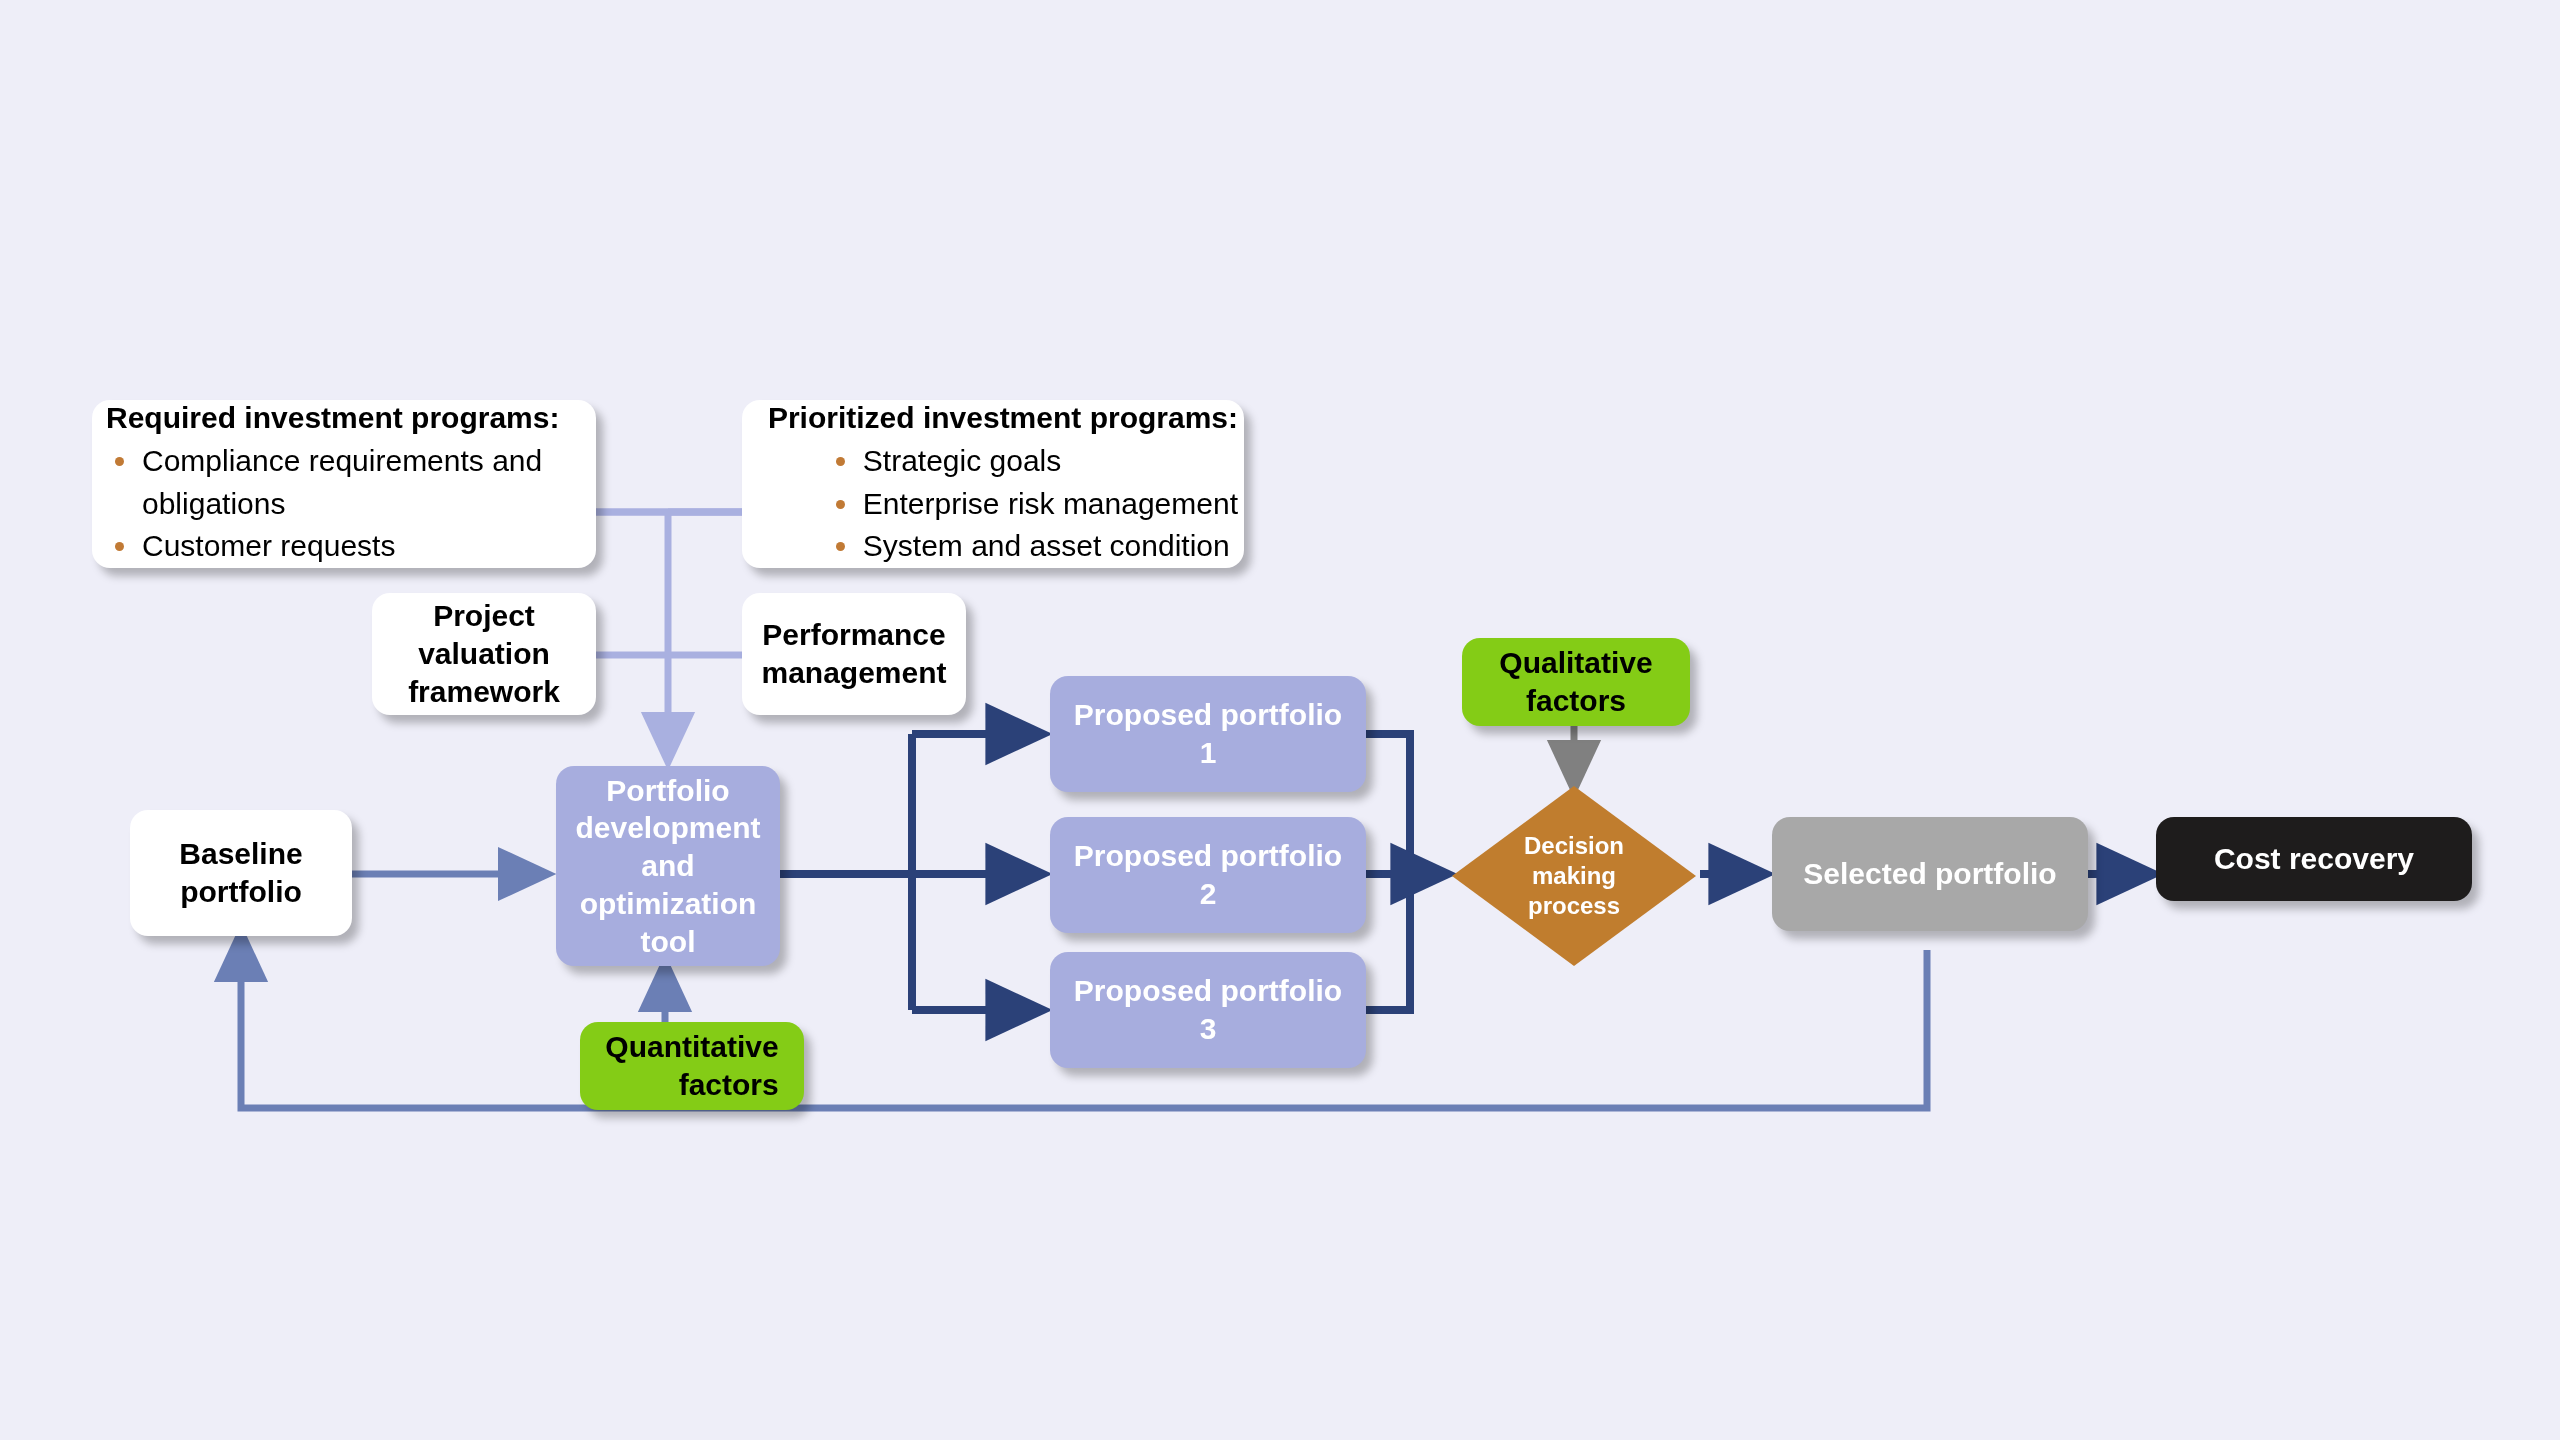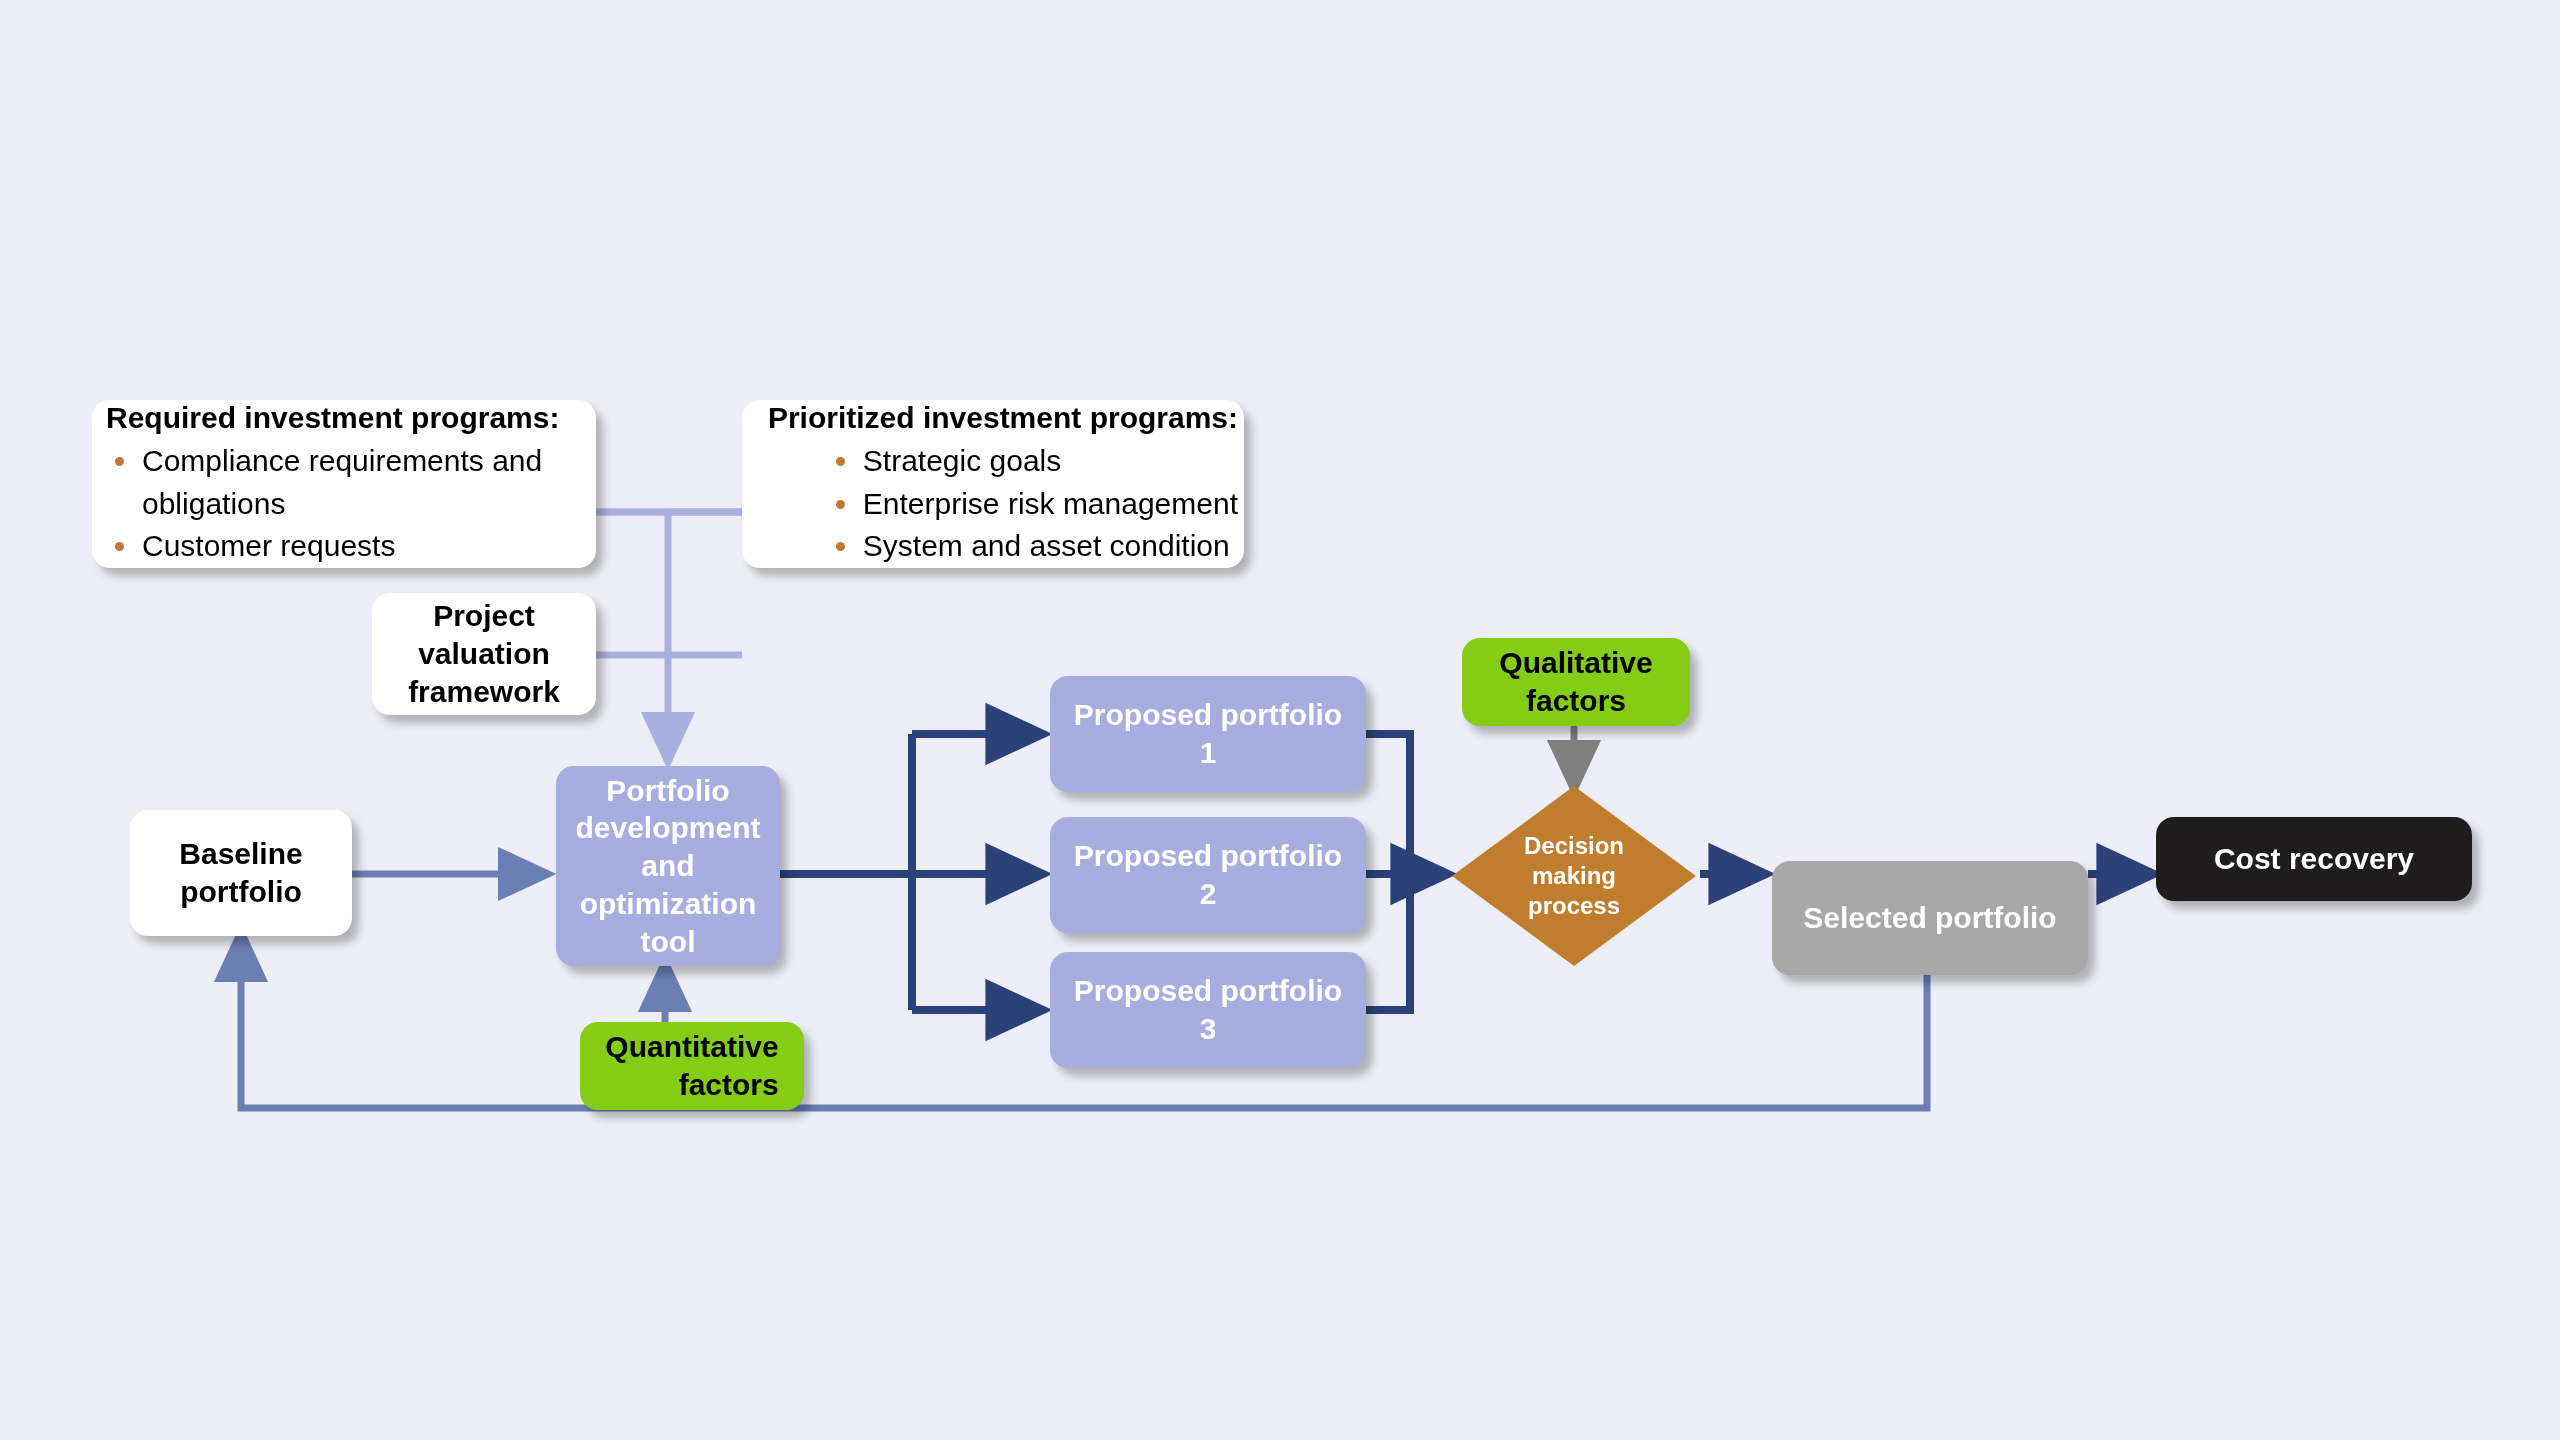--- a/index.html
+++ b/index.html
@@ -181,20 +181,24 @@
       <li>System and asset condition</li>
     </ul>
   </div>
 
   <div class="node n-white center" style="left:372px; top:593px; width:224px; height:122px; padding:8px 12px;">
     <div class="node-label">Project
 valuation
 framework</div>
   </div>
 
+  <div class="node n-white center" style="left:742px; top:593px; width:224px; height:122px; padding:8px 12px;">
+    <div class="node-label">Performance
+management</div>
+  </div>
 
   <div class="node n-white center" style="left:130px; top:810px; width:222px; height:126px; padding:8px 12px;">
     <div class="node-label">Baseline
 portfolio</div>
   </div>
 
   <div class="node n-purple center" style="left:556px; top:766px; width:224px; height:200px; padding:6px 10px;">
     <div class="node-label">Portfolio
 development
 and
@@ -229,21 +233,21 @@
 
   <div class="diamond-wrap" style="left:1448px; top:782px; width:252px; height:188px;">
     <svg class="diamond-shape" viewBox="0 0 252 188" preserveAspectRatio="none">
       <polygon points="126,4 248,94 126,184 4,94" fill="#c07d2e"></polygon>
     </svg>
     <div class="diamond-text">Decision
 making
 process</div>
   </div>
 
-  <div class="node n-gray center" style="left:1772px; top:817px; width:316px; height:114px; padding:6px 10px;margin-top:44px;">
+  <div class="node n-gray center" style="left:1772px; top:817px; width:316px; height:114px; padding:6px 10px;">
     <div class="node-label">Selected portfolio</div>
   </div>
 
   <div class="node n-black center" style="left:2156px; top:817px; width:316px; height:84px; padding:6px 10px;">
     <div class="node-label">Cost recovery</div>
   </div>
 
 </div>
 
 </body></html>

